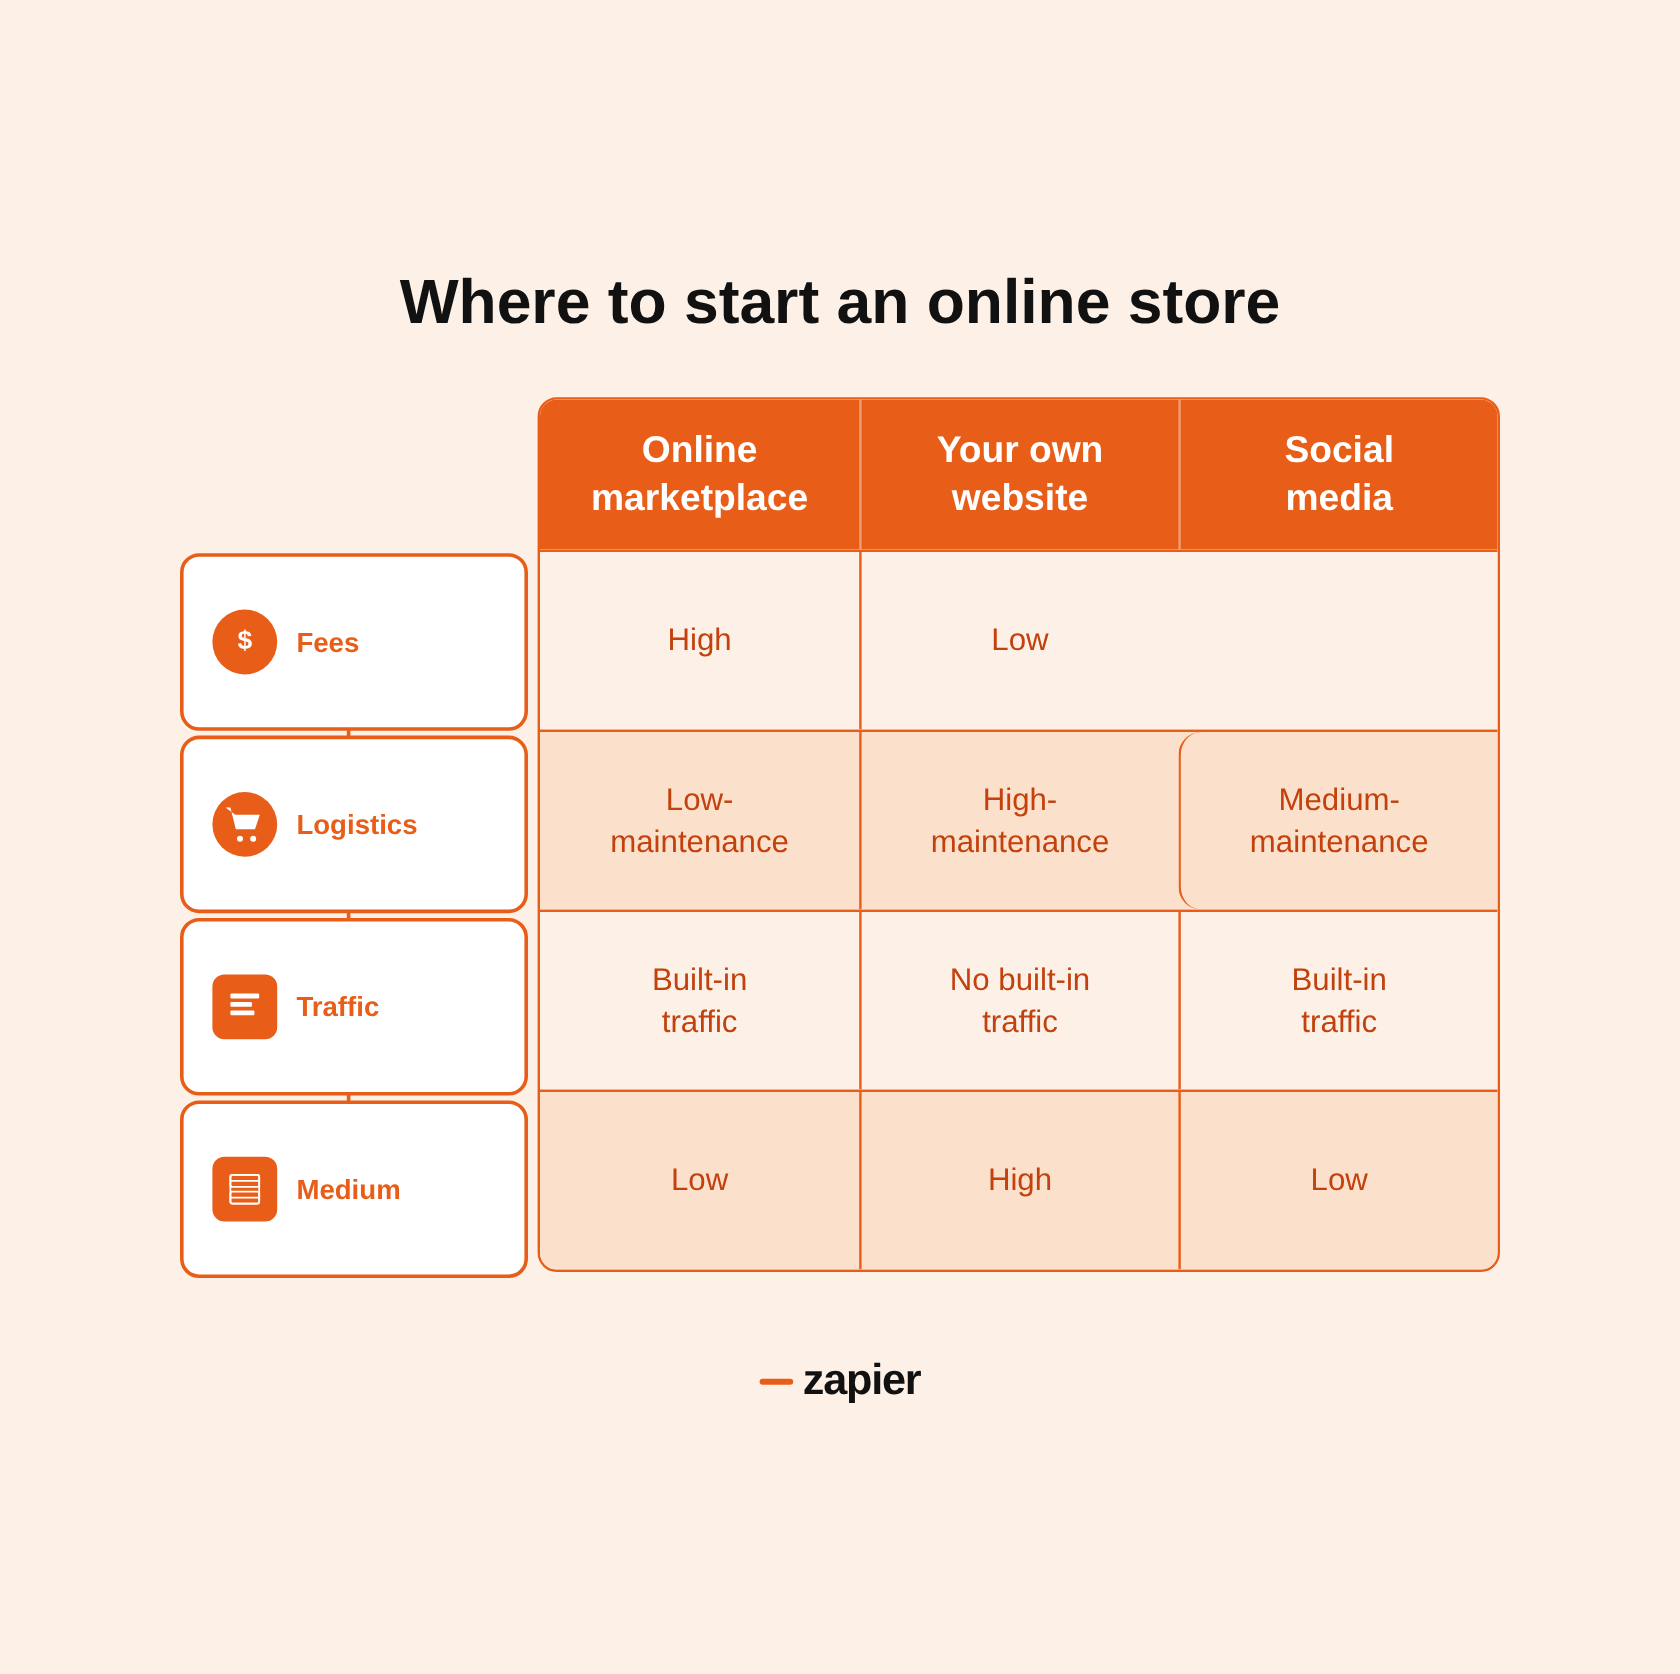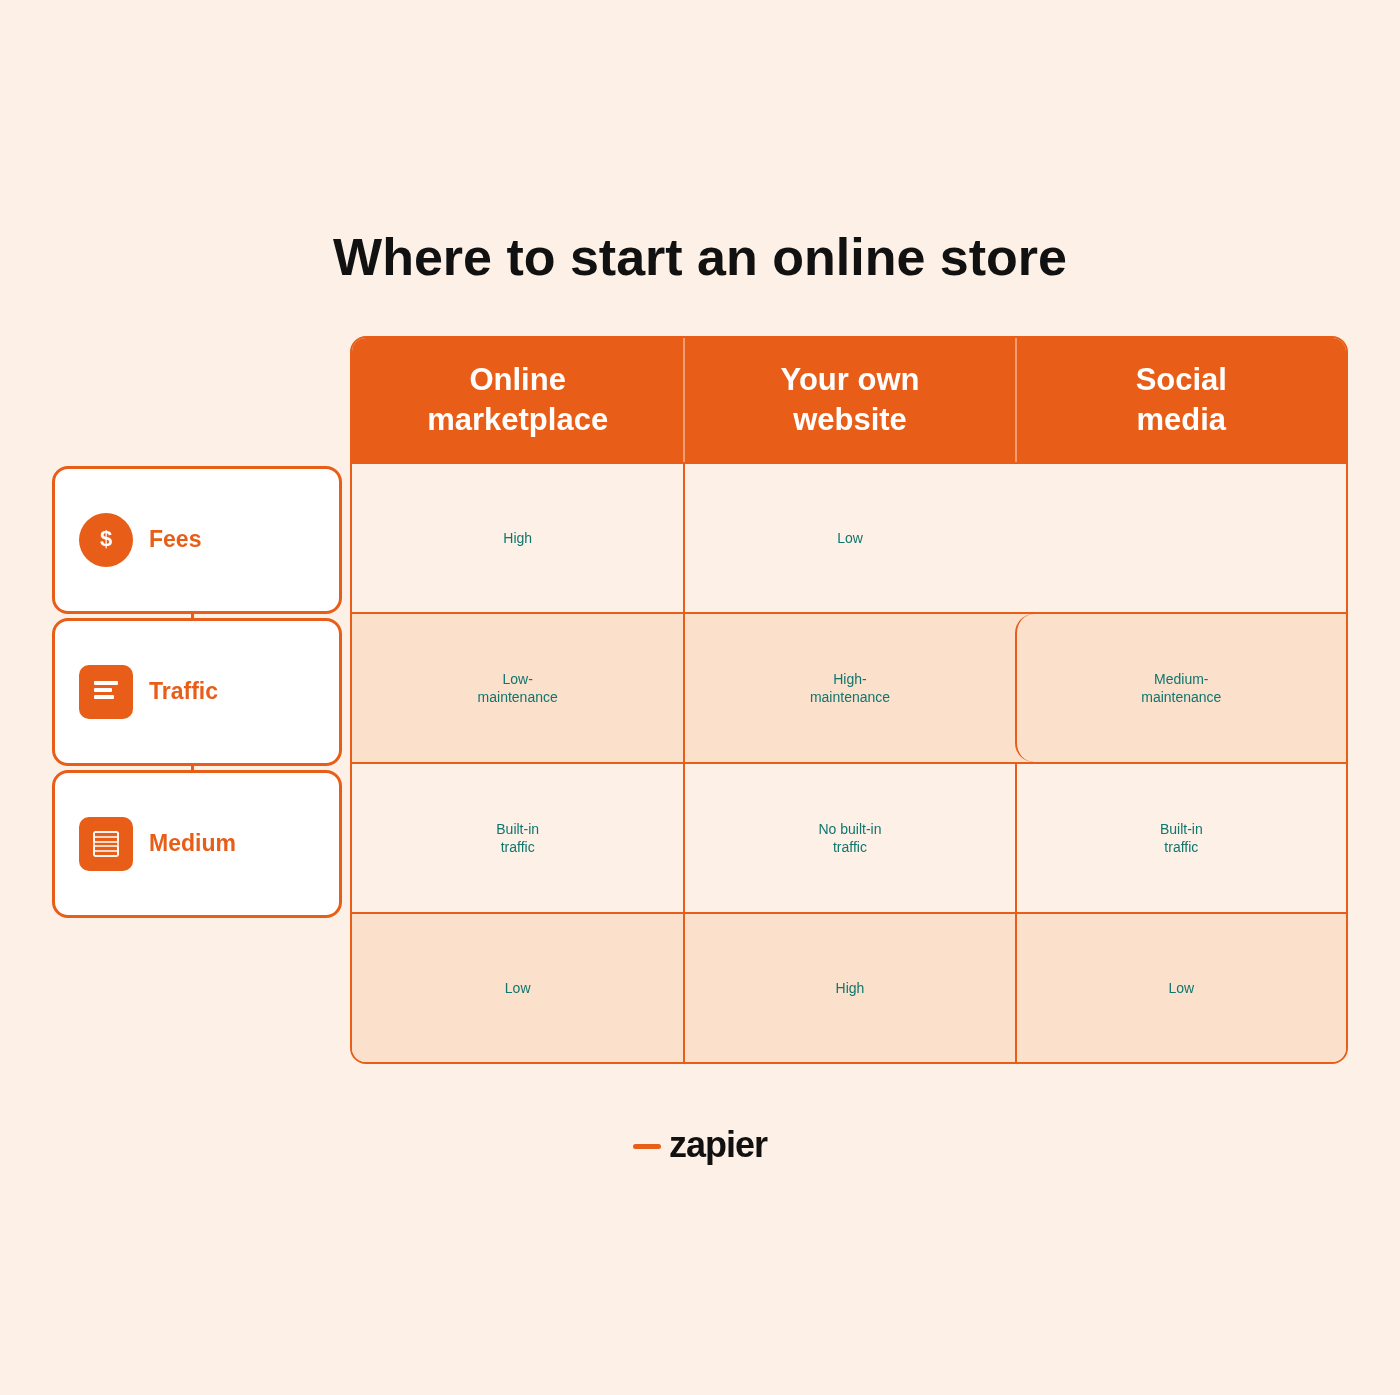--- a/index.html
+++ b/index.html
@@ -8,21 +8,21 @@
       background-color: #fdf0e6;
       font-family: 'Arial', sans-serif;
       display: flex;
       justify-content: center;
       align-items: center;
       min-height: 100vh;
       padding: 40px 20px;
     }
 
     .page-container {
-      width: 1296px;
+      width: 1100px;
       max-width: 100%;
       display: flex;
       flex-direction: column;
       align-items: center;
       gap: 50px;
     }
 
     .title {
       font-size: 52px;
       font-weight: 900;
@@ -83,22 +83,22 @@
       background: #fdf0e6;
     }
 
     .table-row:nth-child(even) {
       background: #fbe0cc;
     }
 
     .table-cell {
       padding: 16px 18px;
       text-align: center;
-      font-size: 14px;
-      color: #0f766e;
+      font-size: 26px;
+      color: #c2410c;
       line-height: 1.35;
       border-left: 2px solid #e85d17;
       display: flex;
       align-items: center;
       justify-content: center;
       min-height: 148px;
     }
 
     .table-cell:first-child {
       border-left: none;
@@ -203,20 +203,30 @@
 
       <div class="label-card">
         <div class="icon-circle">
           <svg width="28" height="28" viewBox="0 0 28 28" fill="none" xmlns="http://www.w3.org/2000/svg">
             <text x="14" y="20" text-anchor="middle" font-size="22" font-weight="bold" fill="white" font-family="Arial">$</text>
           </svg>
         </div>
         <span class="card-label">Fees</span>
       </div>
 
+      <div class="label-card">
+        <div class="icon-circle">
+          <svg width="34" height="30" viewBox="0 0 34 30" fill="white" xmlns="http://www.w3.org/2000/svg">
+            <path d="M1 1h4l4.5 18h16l4-12H9"></path>
+            <circle cx="13" cy="27" r="2.5"></circle>
+            <circle cx="24" cy="27" r="2.5"></circle>
+          </svg>
+        </div>
+        <span class="card-label">Logistics</span>
+      </div>
 
       <div class="label-card">
         <div class="icon-rect">
           <svg width="30" height="30" viewBox="0 0 30 30" fill="white" xmlns="http://www.w3.org/2000/svg">
             <rect x="3" y="4" width="24" height="4" rx="1"></rect>
             <rect x="3" y="11" width="18" height="4" rx="1"></rect>
             <rect x="3" y="18" width="20" height="4" rx="1"></rect>
           </svg>
         </div>
         <span class="card-label">Traffic</span>

